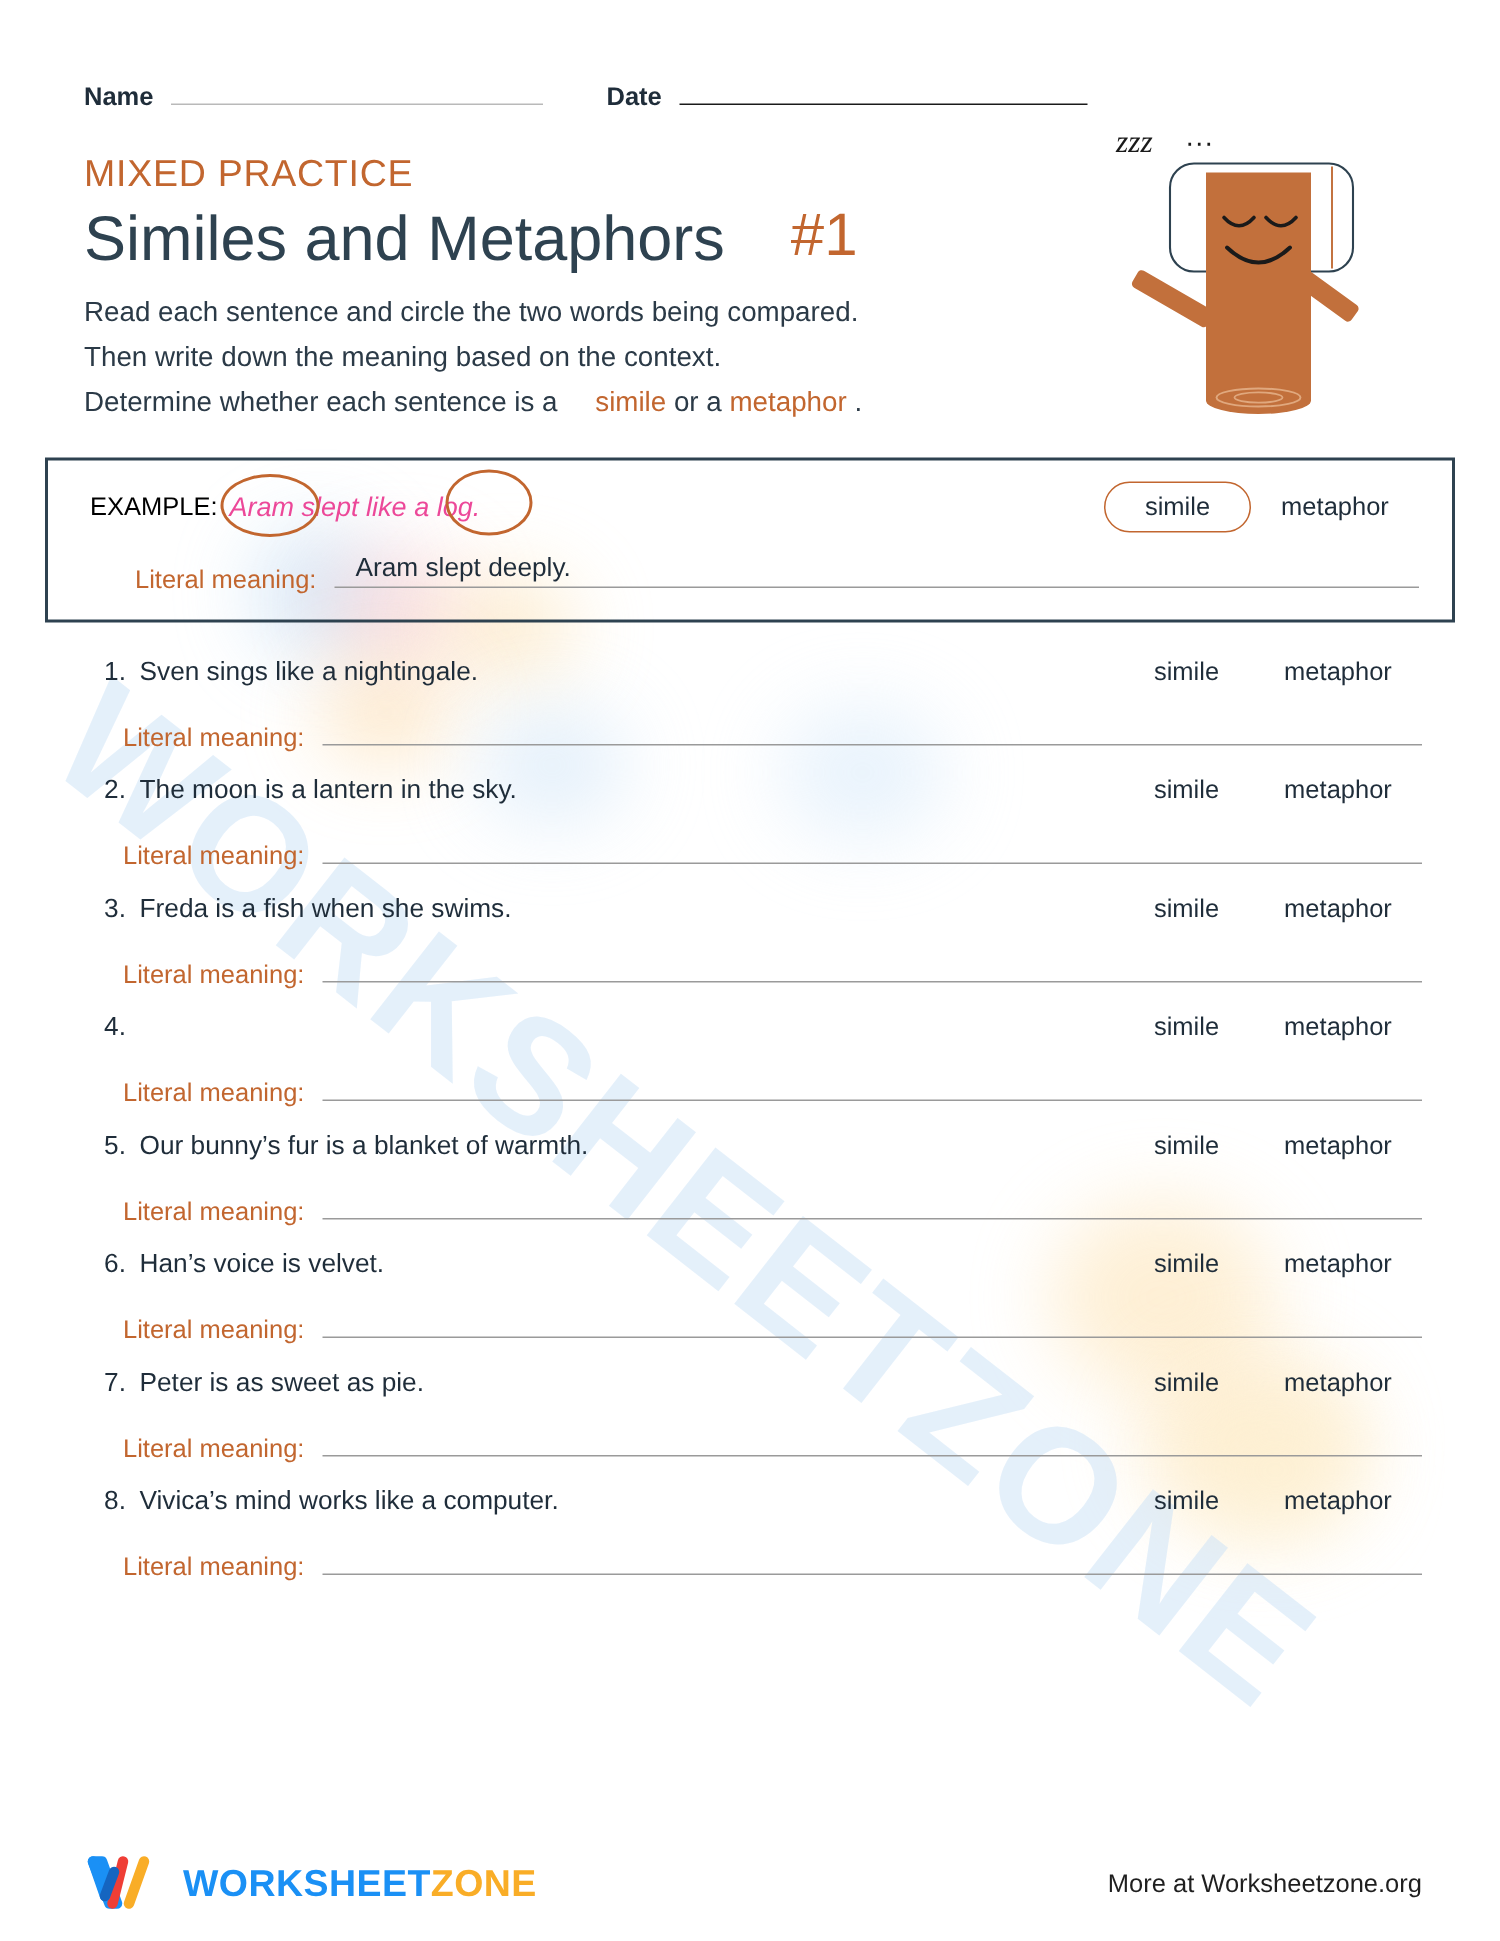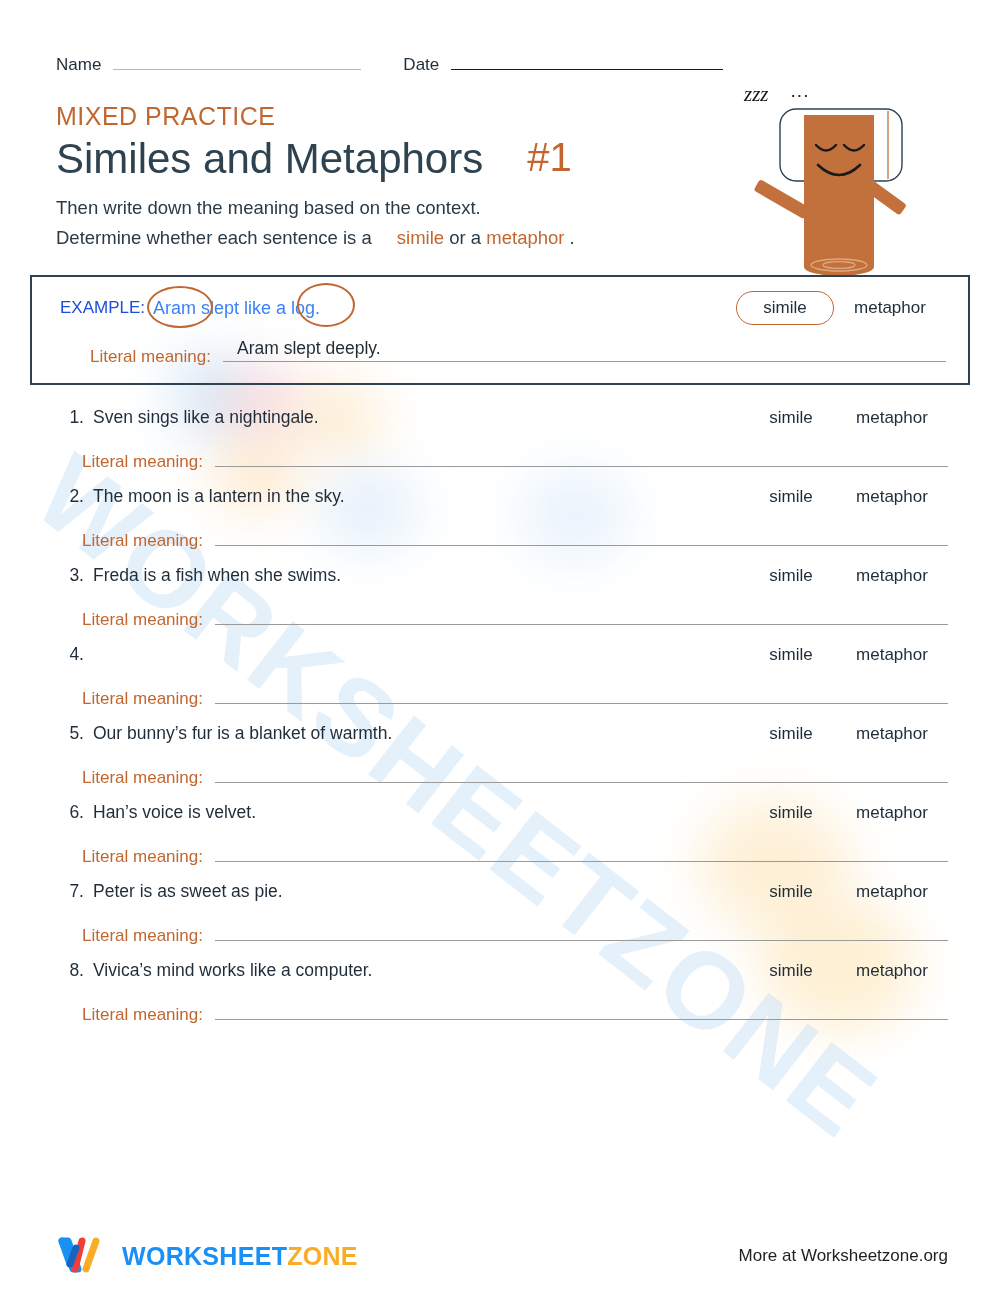--- a/index.html
+++ b/index.html
@@ -63,21 +63,21 @@
   }
 
   
   .namedate {
     display: flex;
     align-items: baseline;
     padding: 55px 0 0 26px;
     font-size: 17px;
     color: #1f2d3a;
   }
-  .nd-label { font-size: 17px; }
+  .nd-label { font-size: 17px; font-weight: bold; }
   .nd-rule {
     display: inline-block;
     height: 0;
     margin: 0 0 5px 12px;
     border-bottom: 1.6px solid #b9b9b9;
   }
   .nd-rule.name { width: 248px; }
   .nd-rule.date { width: 272px; border-bottom-color: #1a1a1a; }
   .nd-gap { width: 42px; }
 
@@ -135,28 +135,29 @@
     position: relative;
     background: transparent;
   }
   .ex-row1 {
     display: flex;
     align-items: center;
     padding: 0 22px 0 28px;
   }
   .ex-label {
     font-size: 17px;
-    color: #1d4ed8;
+    color: #000000;
     margin-right: 8px;
   }
   .ex-sentence {
     font-size: 18px;
-    color: #3b82f6;
+    color: #ec4899;
     position: relative;
     white-space: nowrap;
+    font-style: italic;
   }
   .ring {
     position: absolute;
     border: 2px solid #c2662f;
     border-radius: 50%;
   }
   .ring.r1 { left: -6px;  top: -12px; width: 62px; height: 38px; }
   .ring.r2 { left: 144px; top: -15px; width: 54px; height: 40px; }
 
   .ex-choices {
@@ -287,20 +288,21 @@
     <span class="nd-rule date"></span>
   </div>
 
   <div class="header">
     <div class="kicker">MIXED PRACTICE</div>
     <div class="title-row">
       <div class="title">Similes and Metaphors</div>
       <div class="title-num">#1</div>
     </div>
     <div class="intro">
+      <div>Read each sentence and circle the two words being compared.</div>
       <div>Then write down the meaning based on the context.</div>
       <div>
         <span>Determine whether each sentence is a</span><span class="sp"></span>
         <span class="hl">simile</span>
         <span>or a</span>
         <span class="hl">metaphor</span>
         <span>.</span>
       </div>
     </div>
 

